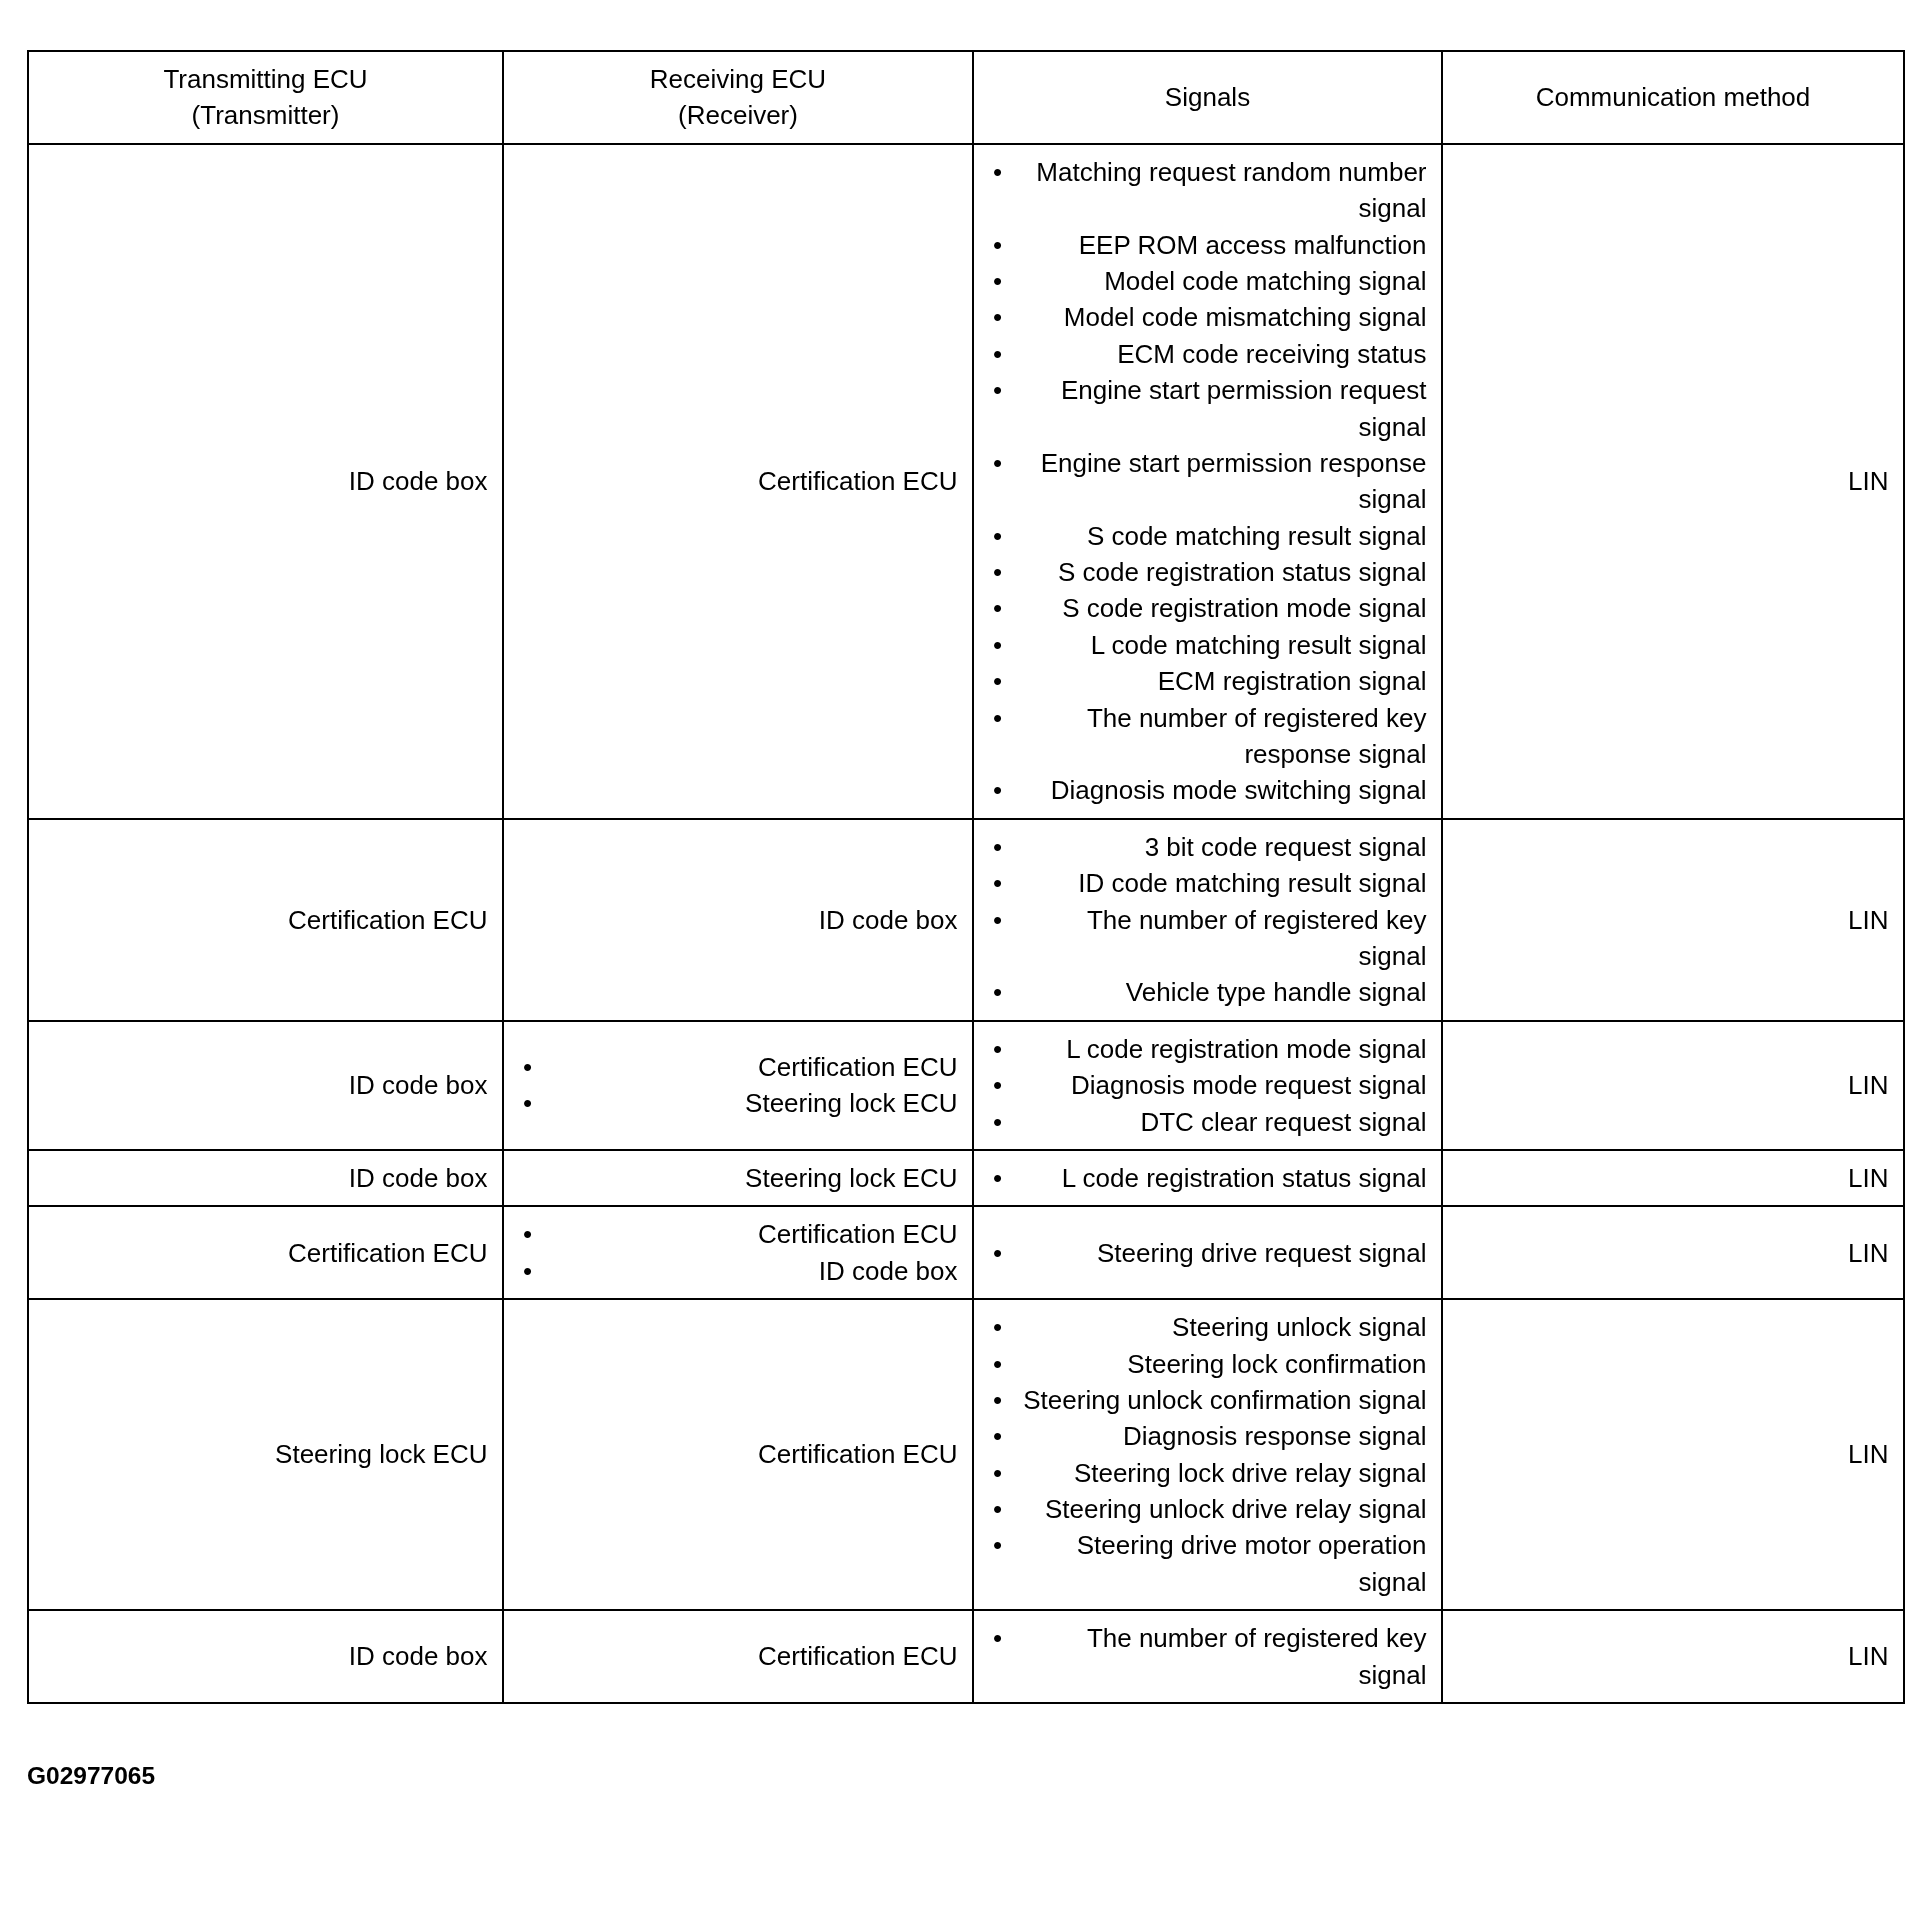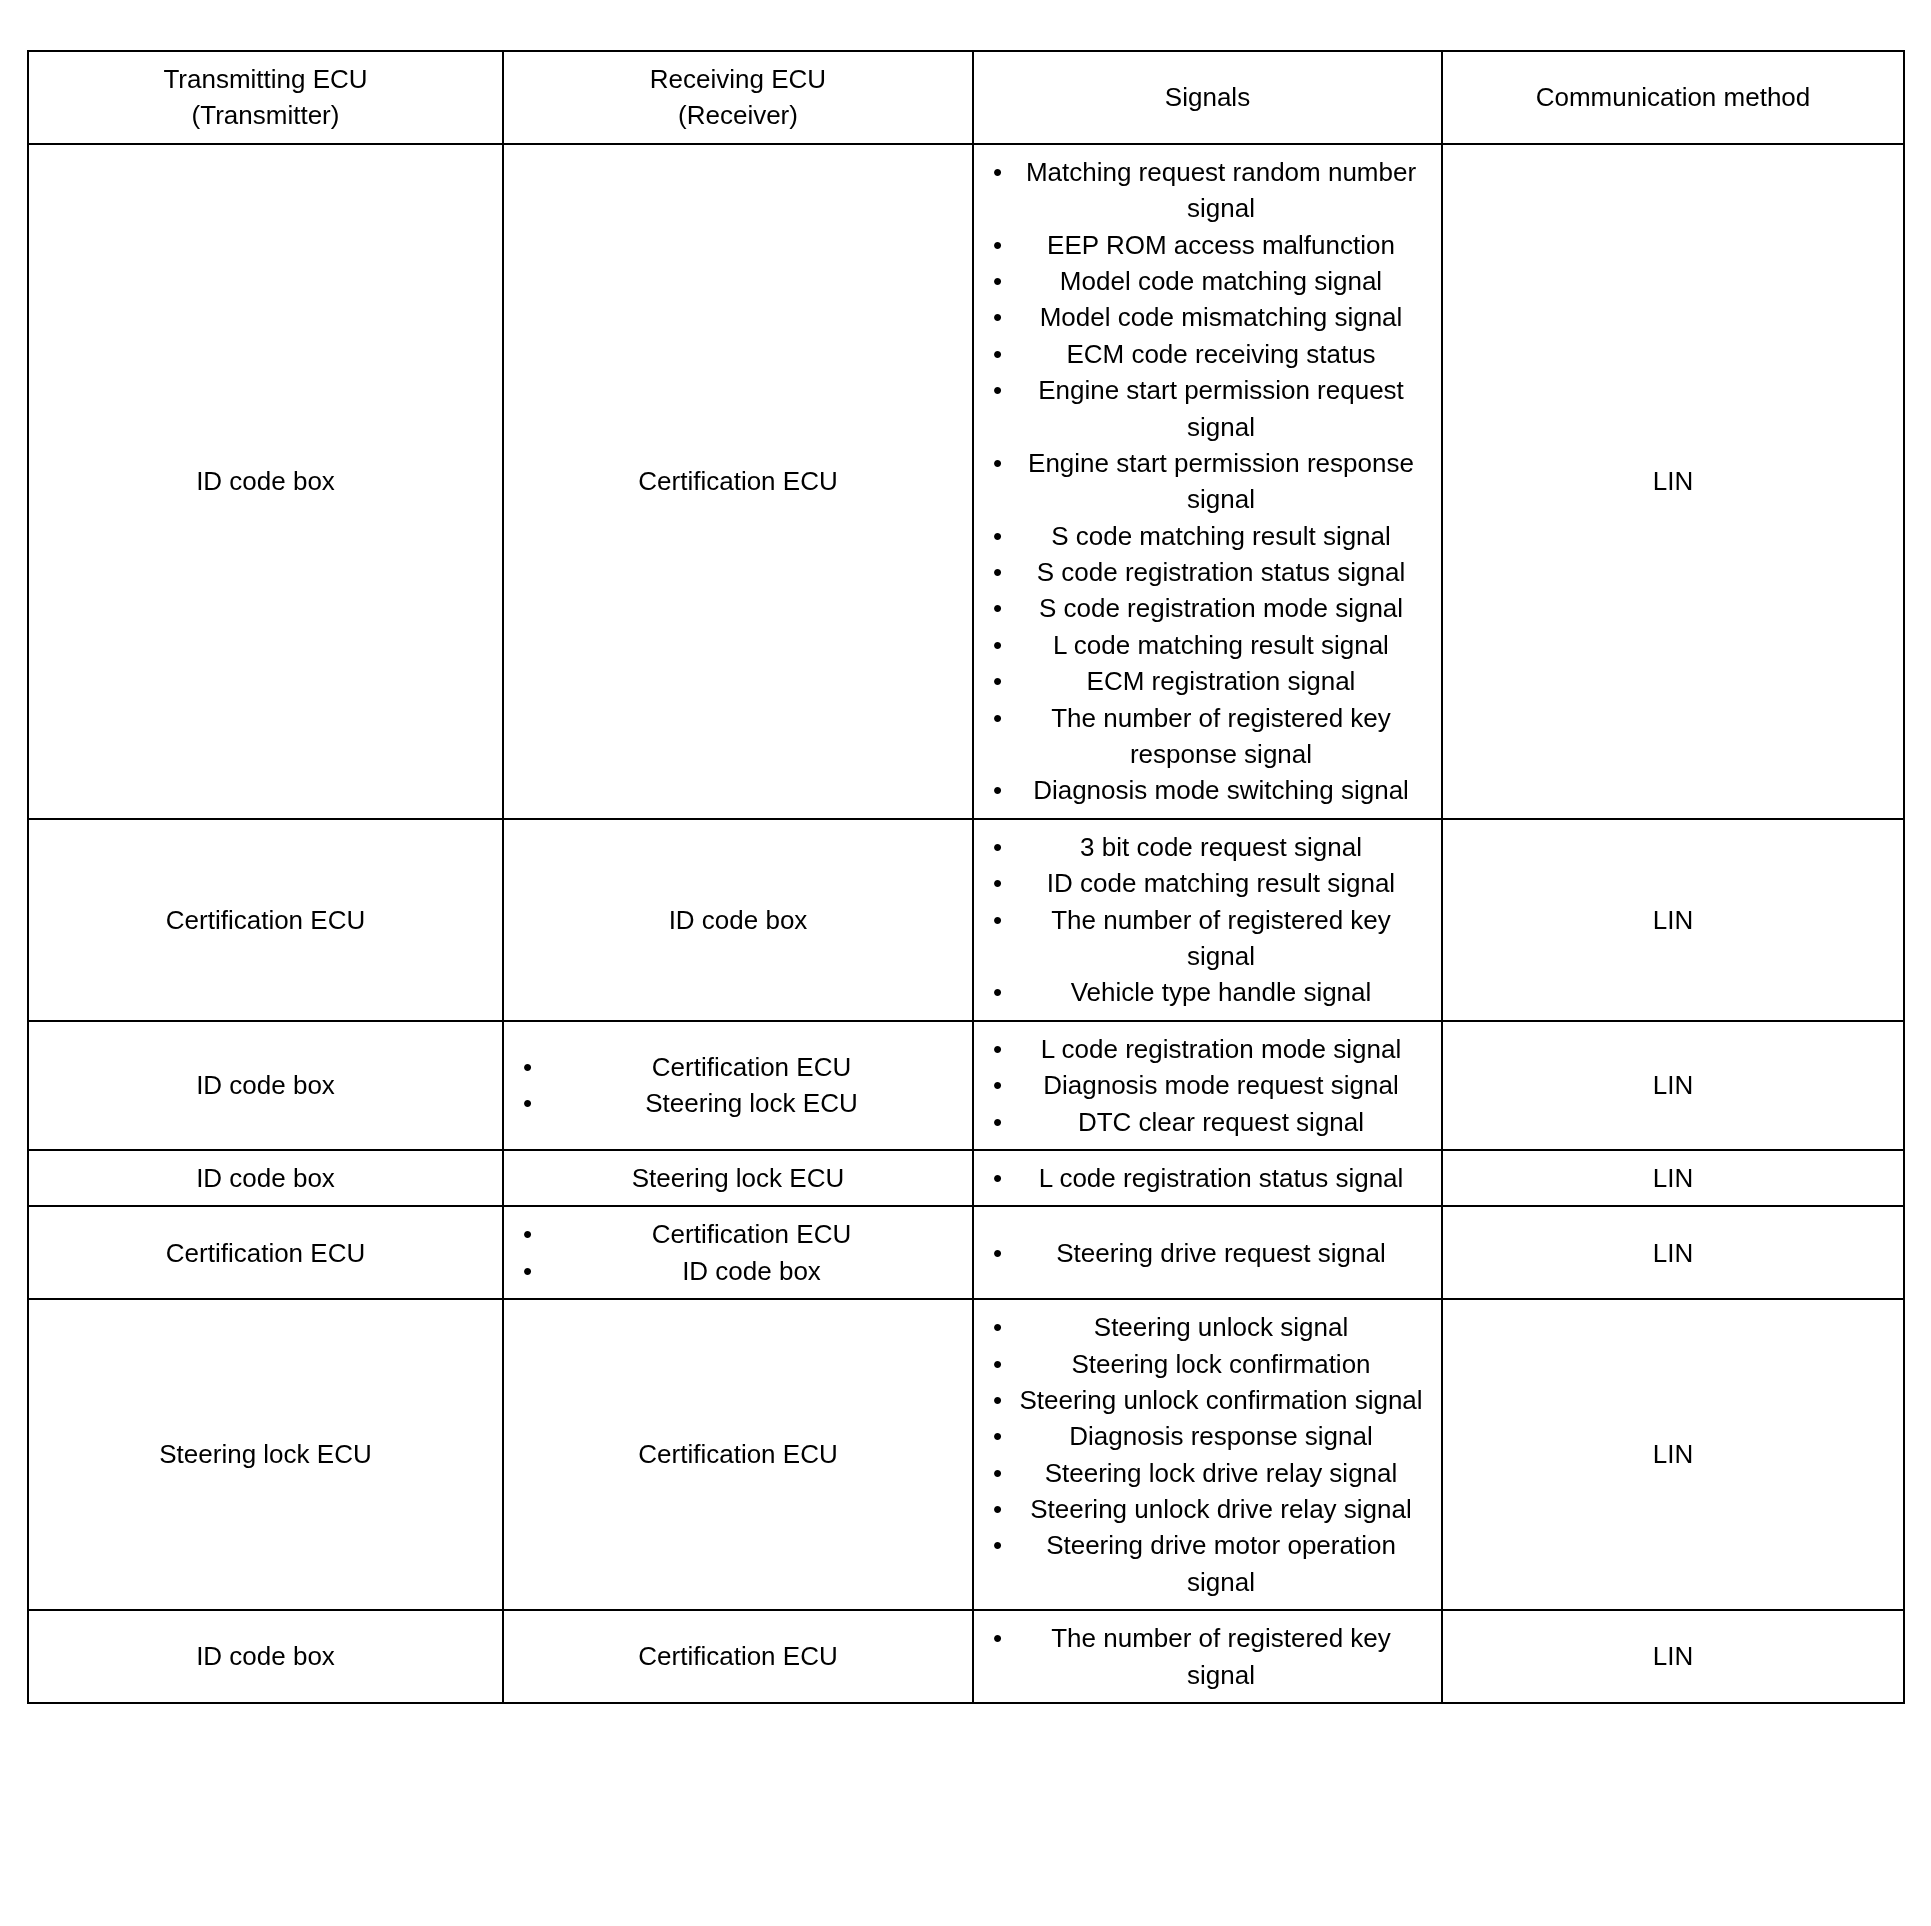--- a/index.html
+++ b/index.html
@@ -26,21 +26,21 @@
   }
   .comm-table th {
     font-weight: 400;
     text-align: center;
     vertical-align: middle;
     padding: 9px 11px;
   }
   .comm-table td {
     vertical-align: middle;
     padding: 9px 14.5px;
-    text-align: center;
+    text-align: right;
   }
   .comm-table td.method {
   }
   .bullet-item {
     position: relative;
     padding-left: 27px;
   }
   .bullet-item::before {
     content: "\2022";
     position: absolute;
@@ -154,14 +154,15 @@
         <tr>
           <td><span>ID code box</span></td>
           <td><span>Certification ECU</span></td>
           <td>
             <div class="bullet-item">The number of registered key signal</div>
           </td>
           <td class="method">LIN</td>
         </tr>
       </tbody>
   </table>
+  <div class="figure-id">G02977065</div>
 </div>
 
 
 </body></html>

